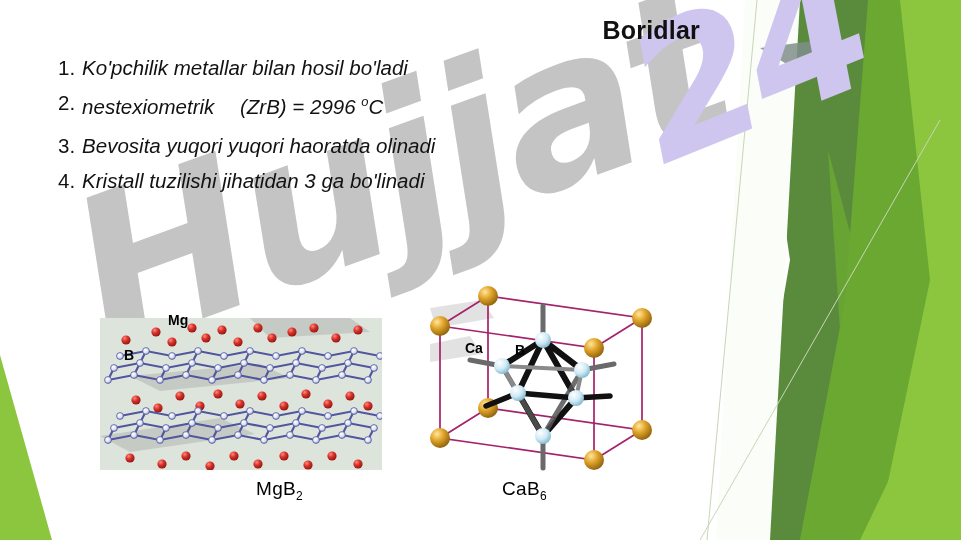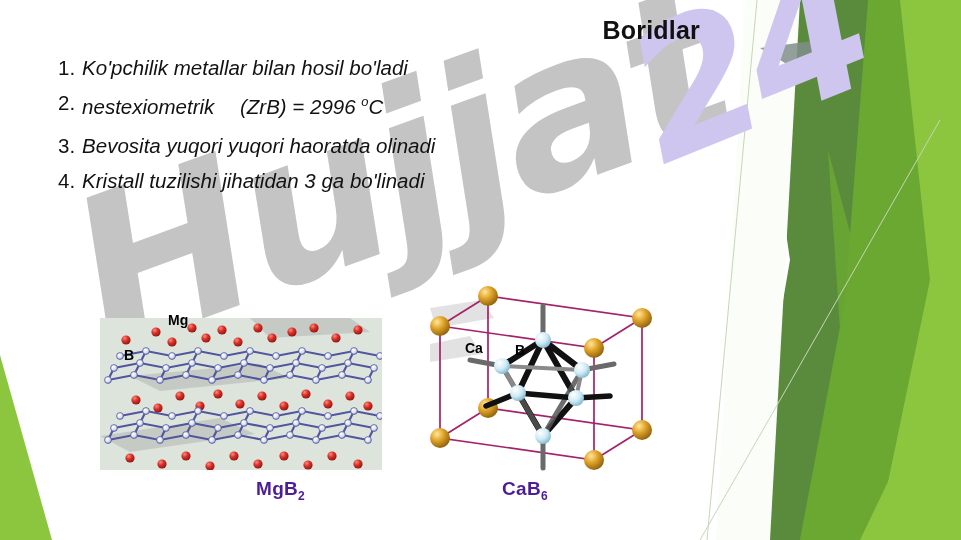--- a/index.html
+++ b/index.html
@@ -91,22 +91,22 @@
   #fig-mgb2 { left: 100px; top: 318px; width: 282px; height: 152px; }
   #fig-mgb2 .panel-bg {
     position:absolute; inset:0;
     background: #dde4dc;
   }
   #fig-cab6 { left: 430px; top: 278px; width: 262px; height: 200px; }
 
   .fig-caption {
     position: absolute;
     font-size: 19px;
-    font-weight: bold;
-    color: #4c1d95;
+    font-weight: normal;
+    color: #000000;
     letter-spacing: .3px;
   }
   .fig-caption sub { font-size: 12px; }
   #cap-mgb2 { left: 256px; top: 478px; }
   #cap-cab6 { left: 502px; top: 478px; }
 
   .inlabel {
     position: absolute;
     font-size: 14px;
     font-weight: bold;

